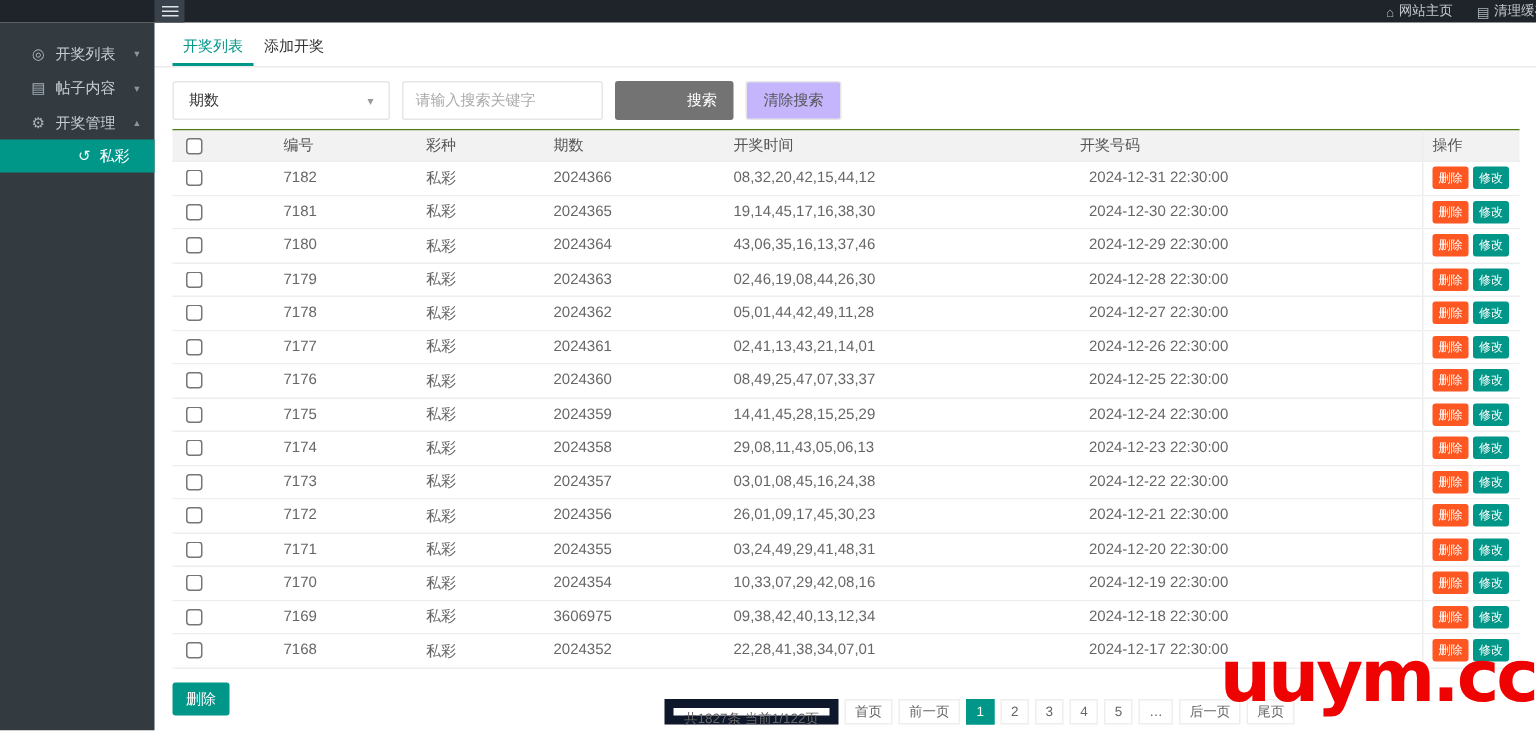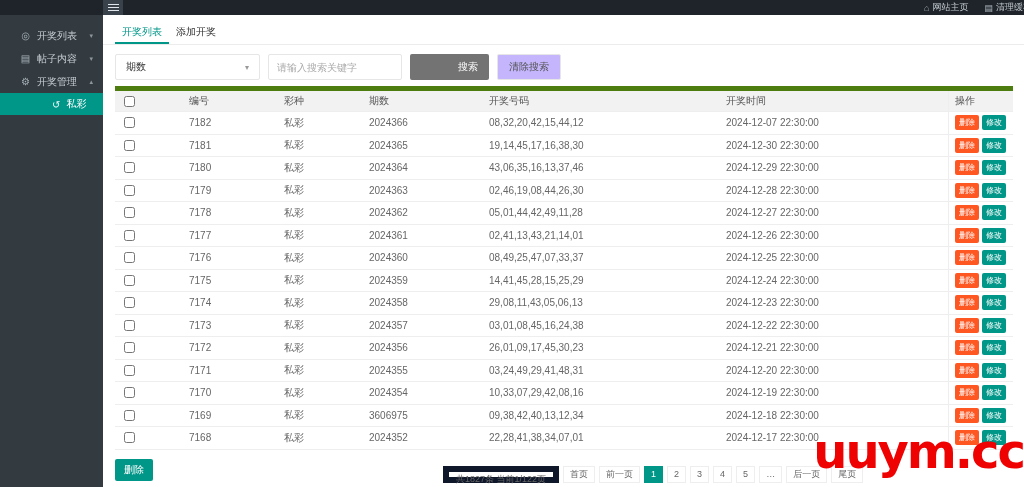--- a/index.html
+++ b/index.html
@@ -33,21 +33,21 @@
   .search-row { display:flex; align-items:center; gap:8px; margin:9px 12px 0 12px; height:26px; }
   .select-box { width:145px; height:26px; border:1px solid #e6e6e6; border-radius:2px; display:flex; align-items:center; padding:0 10px; font-size:10px; color:#333; cursor:pointer; background:#fff; }
   .select-box .caret { margin-left:auto; color:#999; font-size:8px; }
   .search-input { width:134px; height:26px; border:1px solid #e6e6e6; border-radius:2px; font-size:10px; padding:0 8px; color:#333; outline:none; font-family:"Liberation Sans",sans-serif; }
   .search-input::placeholder { color:#aaa; }
   .btn { border:none; border-radius:2px; font-size:10px; height:26px; padding:0 11px; cursor:pointer; font-family:"Liberation Sans",sans-serif; }
   .btn-teal { background:#737373; color:#fff;padding-left:48px; }
   .btn-plain { background:#c4b5fd; color:#555; border:1px solid #e6e6e6; }
 
   
-  .tbl { margin:6px 12px 0 12px; width:898px; border-top:5px solid #4d7c0f; }
+  .tbl { margin:6px 12px 0 12px; width:898px; border-top:1px solid #4d7c0f; }
   .trow { display:flex; border-bottom:1px solid #eee; height:22.5px; align-items:stretch; background:#fff; }
   .thead { background:#f2f2f2; height:21px; }
   .td { display:flex; align-items:center; font-size:10px; color:#666; padding-left:9px; overflow:hidden; white-space:nowrap; }
   .thead .td { color:#555; }
   .c1 { width:65px; } .c2 { width:95px; } .c3 { width:85px; } .c4 { width:120px; }
   .c5 { width:237px; } .c6 { width:231px; }
   .c7 { width:65px; border-left:1px solid #eee; gap:3px; padding-left:6px; }
   .td input[type=checkbox] { width:11px; height:11px; cursor:pointer; }
   .mini-btn { border:none; border-radius:2px; color:#fff; font-size:8px; padding:2px 4px; cursor:pointer; font-family:"Liberation Sans",sans-serif; }
   .mini-btn.del { background:#FF5722; }
@@ -126,34 +126,34 @@
   </div>
 
   <div class="tbl">
     <div class="trow thead">
       <div class="td c1">
         <input type="checkbox" style="">
       </div>
       <div class="td c2">编号</div>
       <div class="td c3">彩种</div>
       <div class="td c4">期数</div>
+      <div class="td c6">开奖时间</div>
       <div class="td c5">开奖号码</div>
-      <div class="td c6">开奖时间</div>
       <div class="td c7">操作</div>
     </div>
     <div id="table-body">
         <div class="trow">
           <div class="td c1">
             <input type="checkbox" style="">
           </div>
           <div class="td c2">7182</div>
           <div class="td c3">私彩</div>
           <div class="td c4">2024366</div>
           <div class="td c5">08,32,20,42,15,44,12</div>
-          <div class="td c6">2024-12-07 22:30:00</div>
+          <div class="td c6">2024-12-31 22:30:00</div>
           <div class="td c7">
             <button class="mini-btn del">删除</button>
             <button class="mini-btn edit">修改</button>
           </div>
         </div>
         <div class="trow">
           <div class="td c1">
             <input type="checkbox" style="">
           </div>
           <div class="td c2">7181</div>

